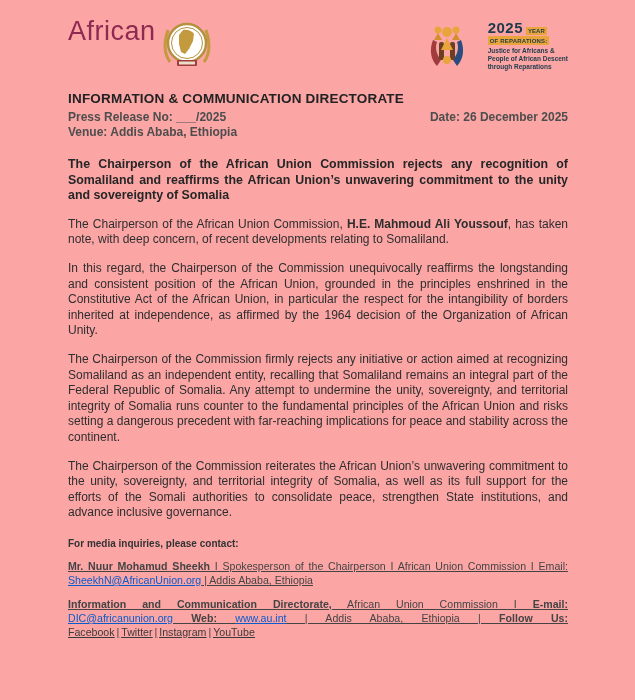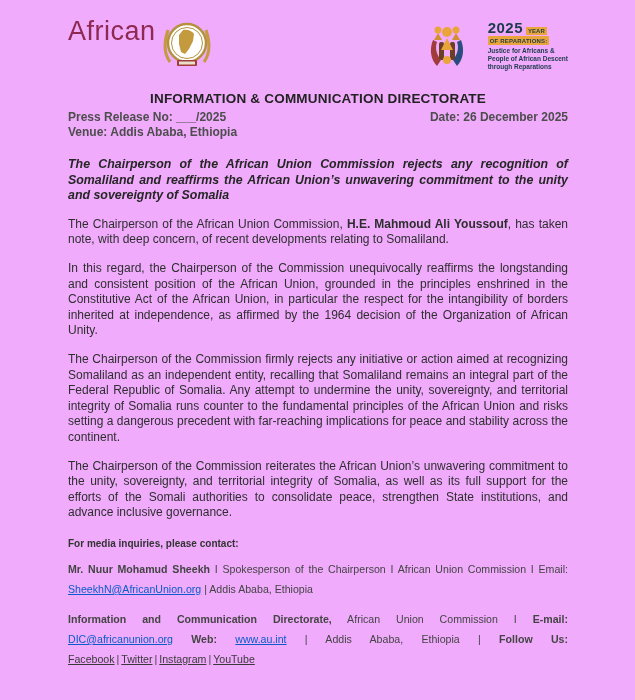--- a/index.html
+++ b/index.html
@@ -1,45 +1,45 @@
 <!DOCTYPE html>
 <html><head>
 <meta charset="utf-8">
 <style>
   * { box-sizing: border-box; margin: 0; padding: 0; }
   html, body { background: #ffffff; }
   body { width: 635px; height: 700px; font-family: "Liberation Sans", sans-serif; overflow: hidden; }
-  .page { width: 635px; height: 700px; background: #f0abfc; padding: 16px 67px 0 68px; }
+  .page { width: 635px; height: 700px; background: #fca5a5; padding: 16px 67px 0 68px; }
 
   
   .logos { display: flex; justify-content: space-between; align-items: flex-start; height: 62px; }
   .au-logo { display: flex; align-items: flex-start; gap: 4px; }
   .au-text { color: #8e2a52; font-size: 27px; line-height: 26px; letter-spacing: 0.5px; margin-top: 2px; }
   .au-line2 { padding-left: 14px; }
   .rep-logo { display: flex; align-items: flex-start; gap: 21px; margin-top: 4px; }
   .rep-text { font-size: 6.5px; line-height: 8px; color: #1c3a4b; font-weight: bold; }
   .rep-line1 { display: flex; align-items: baseline; }
   .rep-year { font-size: 15px; line-height: 15px; font-weight: bold; color: #1c3a4b; letter-spacing: 0.5px; }
   .rep-year-label { background: #e9a43c; padding: 0 2px; margin-left: 3px; font-size: 6px; }
   .rep-line2 { background: #e9a43c; display: inline-block; padding: 0.5px 2px; margin: 1px 0 2px; font-size: 6px; letter-spacing: 0.2px; }
   .rep-small { font-size: 6.5px; }
 
   
-  .directorate { text-align: center; font-size: 13.5px; font-weight: bold; color: #222222; letter-spacing: 0.2px; margin-top: 13px; }
+  .directorate { font-size: 13.5px; font-weight: bold; color: #222222; letter-spacing: 0.2px; margin-top: 13px; }
   .meta { margin-top: 4px; font-size: 12px; font-weight: bold; color: #4d4d4d; }
   .meta-row { display: flex; justify-content: space-between; line-height: 15px; }
 
   
-  .title { font-size: 12.4px; line-height: 15.6px; font-weight: bold; color: #262626; text-align: justify; margin-top: 17px; font-style: italic; }
+  .title { font-size: 12.4px; line-height: 15.6px; font-weight: bold; color: #262626; text-align: justify; margin-top: 17px; }
   p.body { font-size: 12px; line-height: 15.6px; color: #2e2e2e; text-align: justify; margin-top: 13px; }
   .b { font-weight: bold; }
 
   
   .media-heading { font-size: 10px; color: #333333; margin-top: 17px; font-weight: bold; }
-  p.small { font-size: 10.6px; line-height: 20px; color: #444444; text-align: justify; margin-top: 10px; }
+  p.small { font-size: 10.6px; line-height: 14px; color: #444444; text-align: justify; margin-top: 10px; text-decoration: underline; }
   p.footer { }
   a.link { color: #0b5bcb; text-decoration: underline; cursor: pointer; }
   a.dark-link { color: #3a3a3a; text-decoration: underline; cursor: pointer; }
   .sep { margin: 0 2px; }
 </style>
 </head>
 <body>
 
 <div class="page">
 

